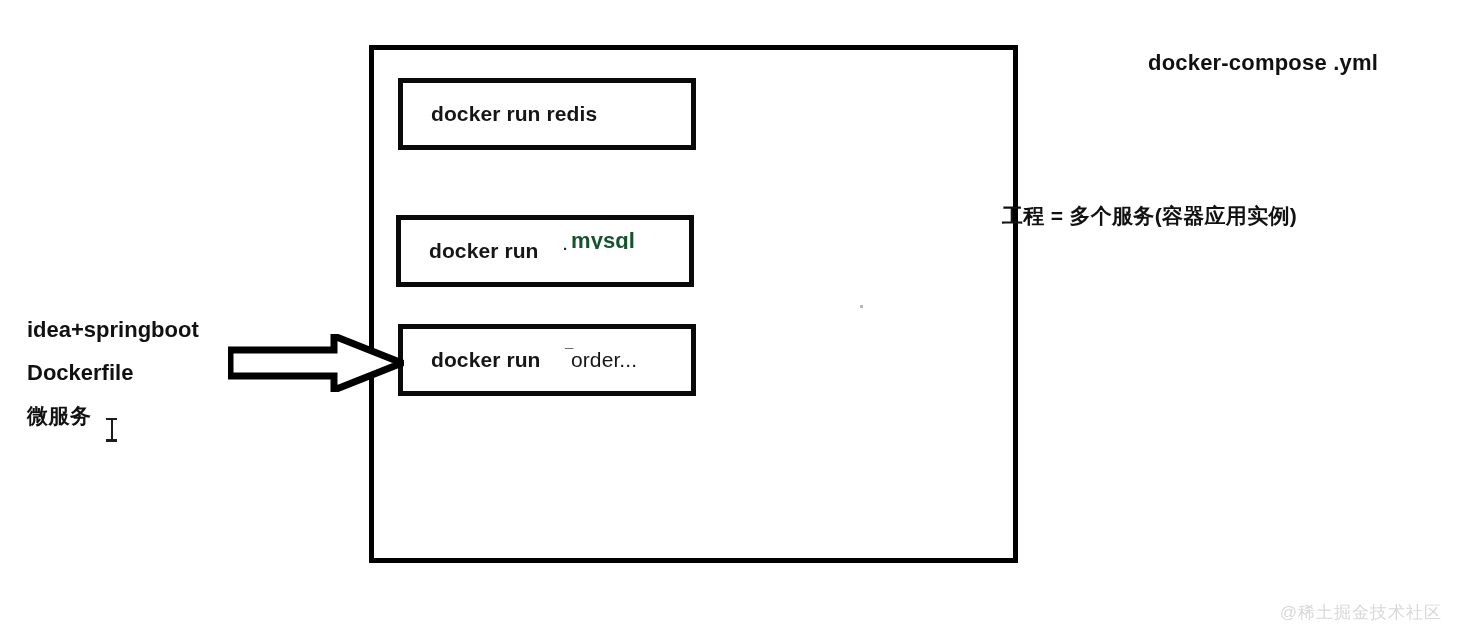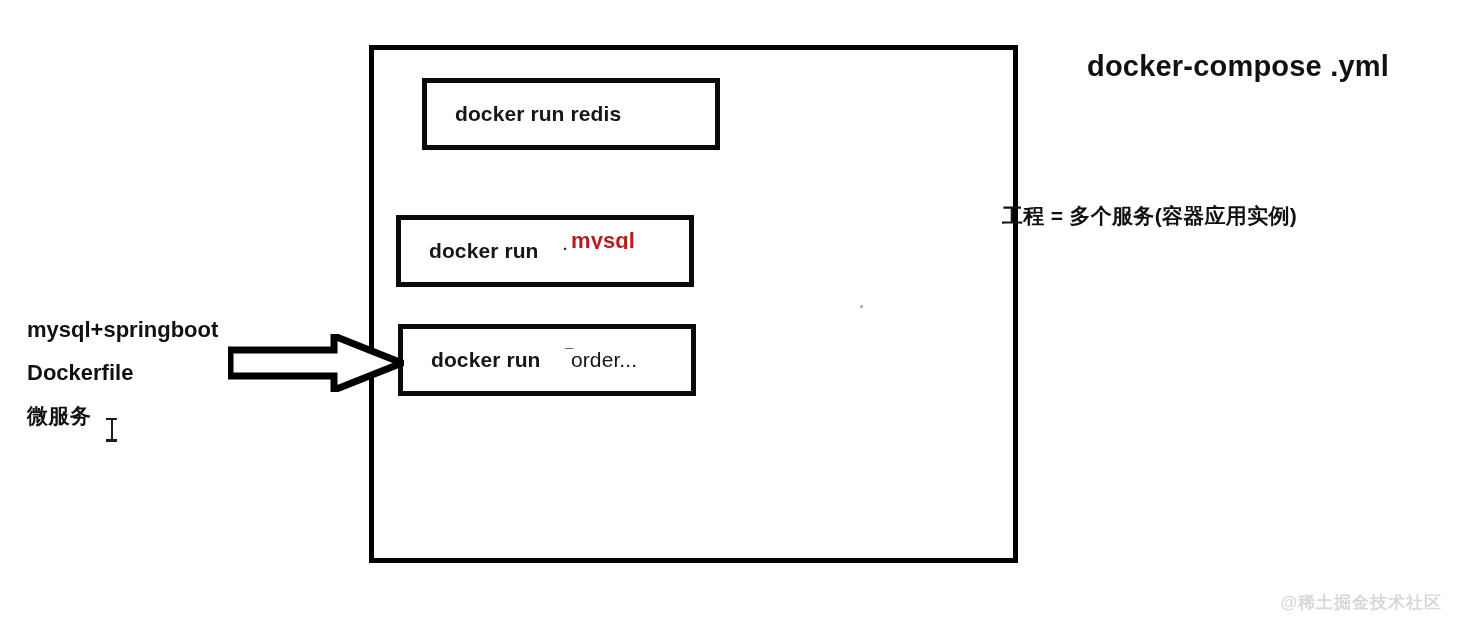--- a/index.html
+++ b/index.html
@@ -33,42 +33,42 @@
 
   
   .service-box {
     position: absolute;
     border: 5px solid #0a0a0a;
     box-sizing: border-box;
     background: #ffffff;
     display: flex;
     align-items: center;
   }
-  .svc-1 { left: 398px; top: 78px;  width: 298px; height: 72px; margin-left: 24px; }
+  .svc-1 { left: 398px; top: 78px;  width: 298px; height: 72px; }
   .svc-2 { left: 396px; top: 215px; width: 298px; height: 72px; }
   .svc-3 { left: 398px; top: 324px; width: 298px; height: 72px; }
 
   .svc-label {
     position: relative;
     margin-left: 28px;
     font-size: 21px;
     font-weight: 700;
     color: #161616;
     letter-spacing: 0.1px;
     white-space: nowrap;
   }
 
   
   .tok-raised {
     position: absolute;
     left: 142px;
     top: -11px;
     font-size: 22px;
     font-weight: 700;
-    color: #b91c1c;
+    color: #14532d;
     overflow: hidden;
     height: 21px;
     line-height: 26px;
     display: block;
     text-align: center;
   }
   .tok-shifted {
     position: absolute;
     left: 140px;
     top: 0px;
@@ -129,23 +129,23 @@
   }
 
   
   .annot {
     position: absolute;
     font-weight: 700;
     color: #111111;
     white-space: nowrap;
   }
   .annot-compose {
-    left: 1087px;
+    left: 1148px;
     top: 50px;
-    font-size: 29px;
+    font-size: 22px;
     letter-spacing: 0.2px;
   }
   .annot-project {
     left: 1002px;
     top: 202px;
     font-size: 21px;
     letter-spacing: 0.3px;
   }
 
   
@@ -153,26 +153,26 @@
     position: absolute;
     left: 860px;
     top: 305px;
     width: 3px;
     height: 3px;
     background: #b6b6b6;
   }
   .watermark {
     position: absolute;
     right: 18px;
-    bottom: 30px;
+    bottom: 20px;
     font-size: 17px;
     color: #d8d8d8;
     letter-spacing: 1px;
     white-space: nowrap;
-    font-weight: 700;
+    font-weight: 400;
   }
 </style>
 </head>
 <body>
 
 <div id="canvas">
 
   <div class="project-box"></div>
 
   <div class="speck"></div>
@@ -187,21 +187,21 @@
     </span>
   </div>
 
   <div class="service-box svc-3">
     <span class="svc-label">docker run<span class="tok-tick">¯</span>
       <span class="tok-shifted">order...</span>
     </span>
   </div>
 
   <div class="left-stack">
-    <div class="left-line">mysql+springboot</div>
+    <div class="left-line">idea+springboot</div>
     <div class="left-line">Dockerfile</div>
     <div class="left-line cjk">微服务</div>
   </div>
 
   <div class="text-caret">
     <i class="top"></i>
       <i class="stem"></i>
       <i class="bot"></i>
   </div>
 

